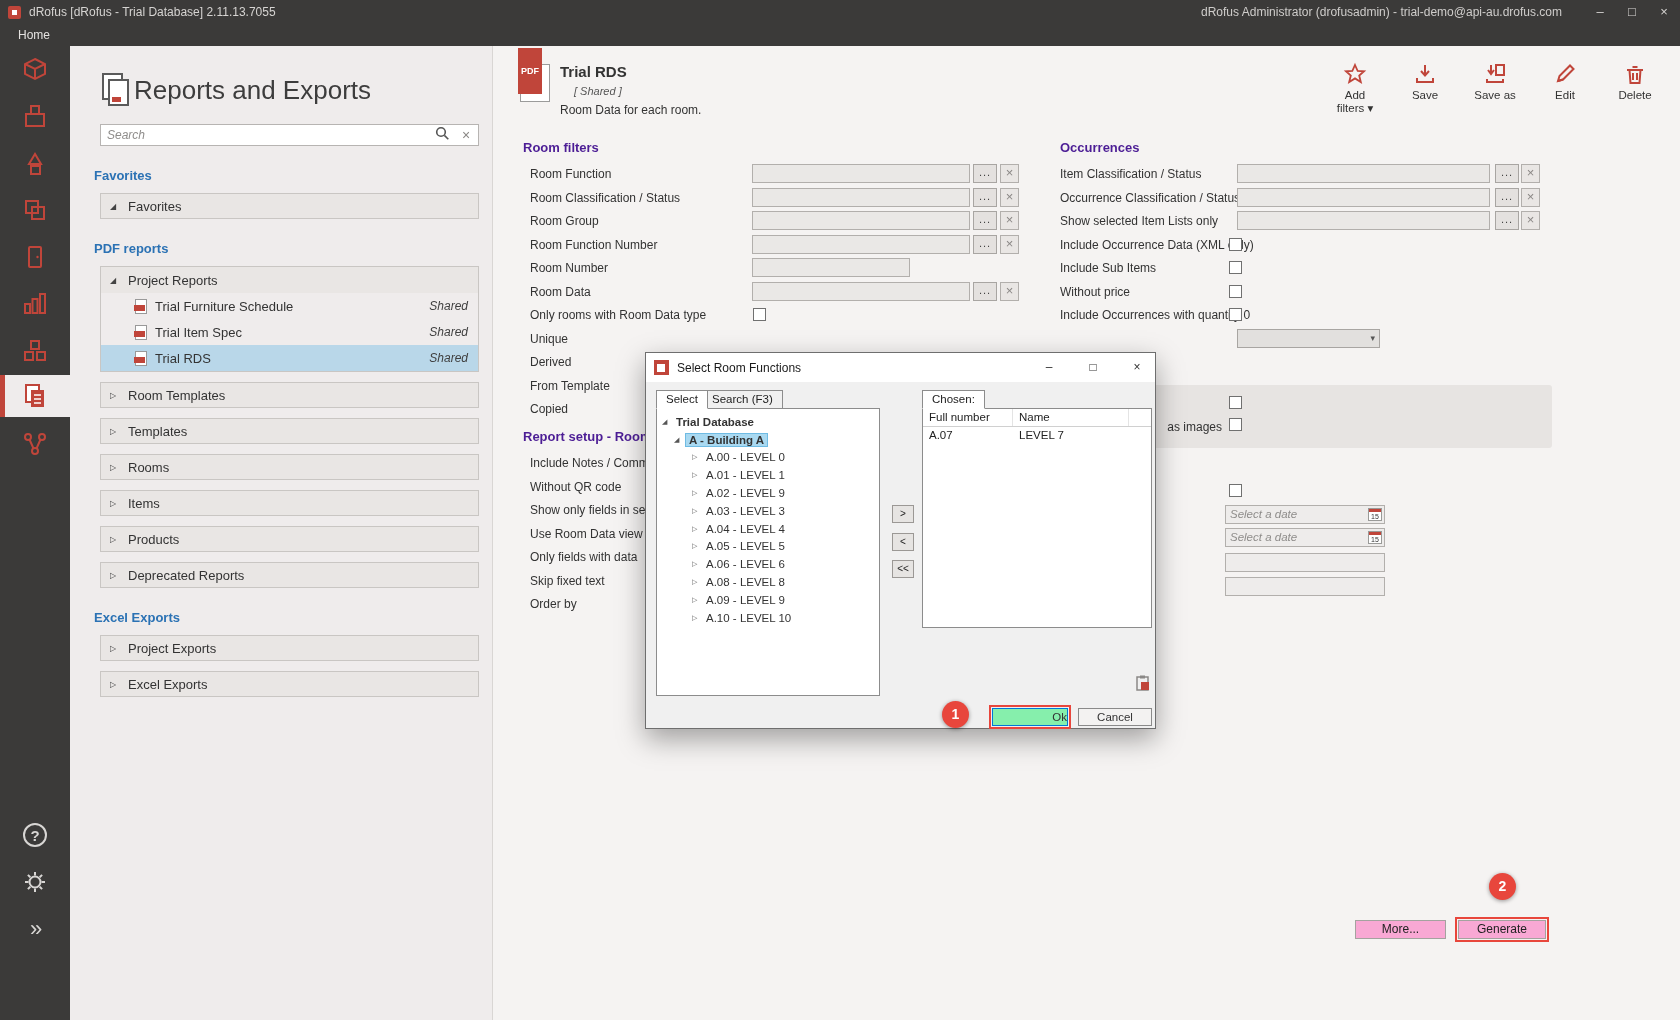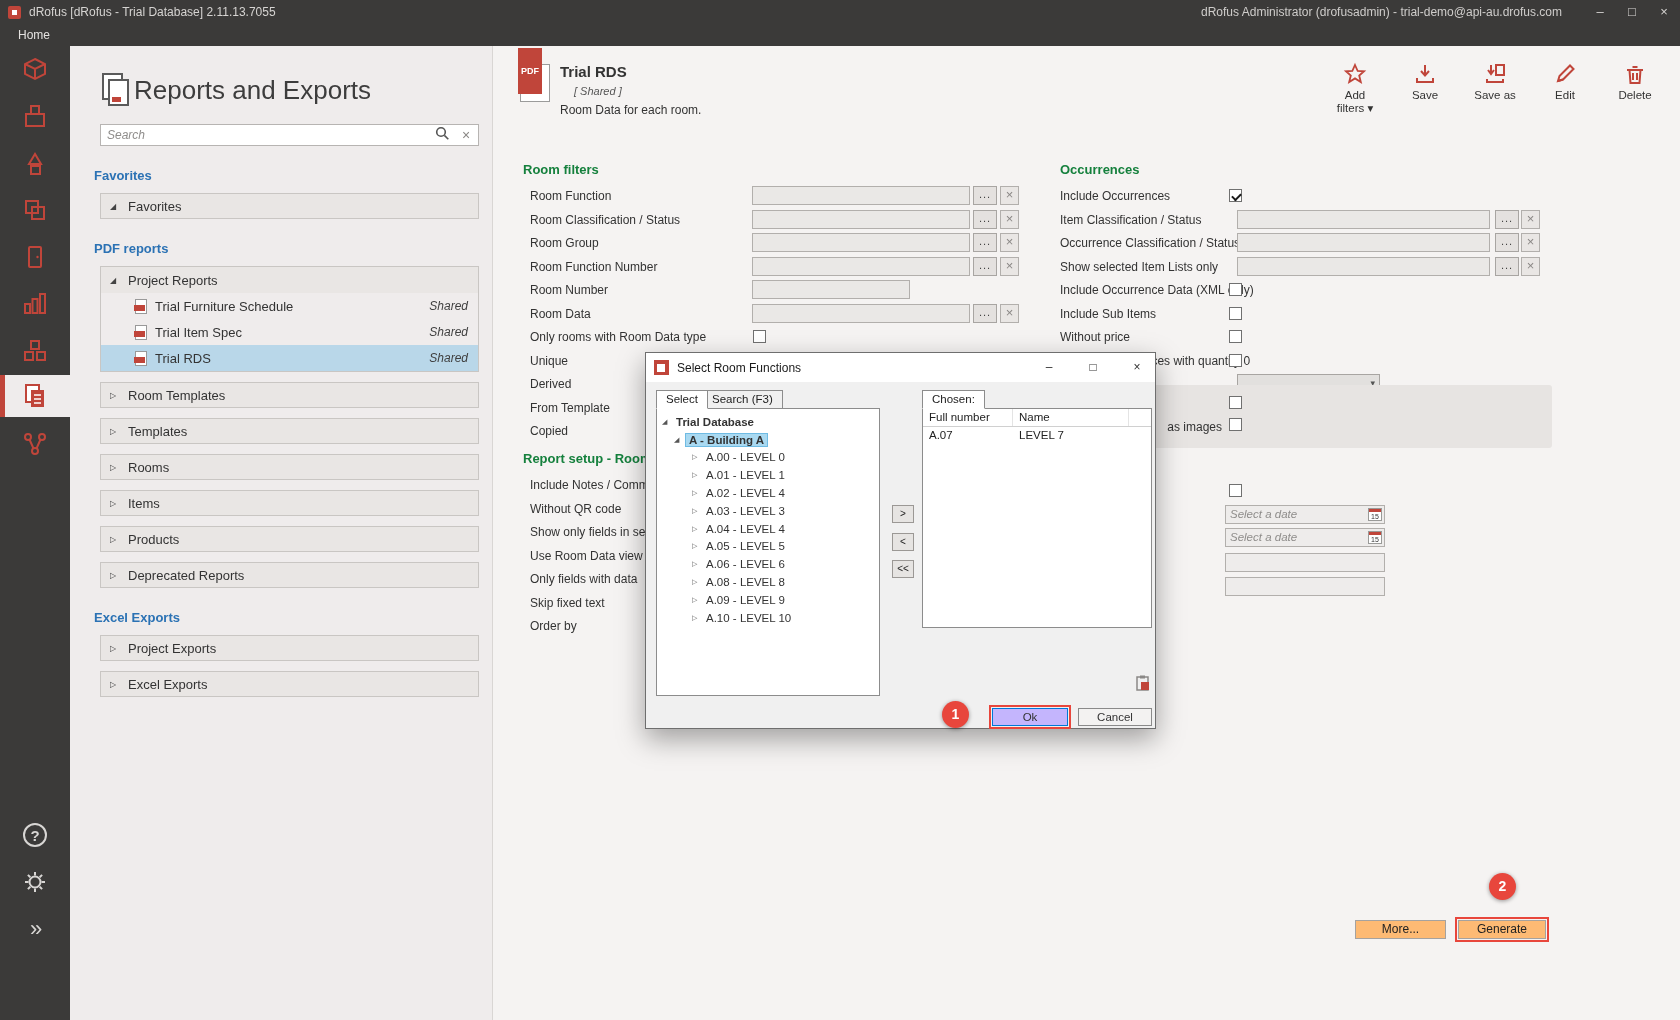--- a/index.html
+++ b/index.html
@@ -49,21 +49,21 @@
   .main { position:absolute; top:46px; left:493px; width:1187px; bottom:0; background:#f5f3f2; }
   .pdficon { position:absolute; left:27px; top:18px; width:30px; height:38px; background:#fff; border:1px solid #9b9b9b; }
   .pdficon .tag { position:absolute; left:-3px; bottom:7px; background:#c0453a; color:#fff; font-size:9px; font-weight:700; padding:18px 3px; }
   .rh-title { position:absolute; left:67px; top:17px; font-size:15px; font-weight:700; color:#333; }
   .rh-shared { position:absolute; left:81px; top:39px; font-size:11px; font-style:italic; color:#555; }
   .rh-desc { position:absolute; left:67px; top:57px; font-size:12px; color:#333; }
   .toolbar { position:absolute; top:10px; right:16px; display:flex; gap:12px; }
   .tool-item { width:58px; text-align:center; font-size:11.5px; color:#333; line-height:13px; }
   .tool-item .ticon { height:30px; display:flex; align-items:flex-end; justify-content:center; margin-bottom:3px; }
 
-  .section-label { color:#15803d; font-weight:700; font-size:13px;margin-top:22px; }
+  .section-label { color:#4c1d95; font-weight:700; font-size:13px; }
   .fgroup { position:absolute; }
   .frow { position:relative; height:23.5px; }
   .frow .lbl { position:absolute; left:7px; top:5px; font-size:12px; white-space:nowrap; }
   .fld { position:absolute; top:2px; height:19px; background:#eae8e6; border:1px solid #b2afac; }
   .btn-dots { position:absolute; top:2px; width:24px; height:19px; background:#e4e1df; border:1px solid #a8a5a2; font-size:11px; text-align:center; line-height:15px; color:#444; letter-spacing:1px; }
   .btn-clear { position:absolute; top:2px; width:19px; height:19px; background:#e9e6e4; border:1px solid #b2afac; font-size:13px; text-align:center; line-height:16px; color:#8a8785; }
   .cb { position:absolute; width:13px; height:13px; top:5px; background:#fff; border:1px solid #707070; }
   .cb.checked::after { content:""; position:absolute; left:2px; top:2.5px; width:7px; height:4px; border-left:2px solid #1b1b1b; border-bottom:2px solid #1b1b1b; transform:rotate(-45deg); }
   .f-wide { left:229px; width:218px; } .f-num { left:229px; width:158px; }
   .rf-dots { left:450px; } .rf-clear { left:477px; } .rf-cb { left:230px; }
@@ -72,21 +72,21 @@
   .combo .caret { position:absolute; right:4px; top:3px; font-size:9px; color:#555; }
 
   .gray-panel { position:absolute; background:#e7e4e2; border-radius:3px; }
   .gp-label { position:absolute; left:0; top:35px; width:146px; text-align:right; font-size:12px; color:#333; }
 
   .datefld { position:absolute; width:160px; height:19px; background:#eeeceb; border:1px solid #b2afac; font-size:11.5px; font-style:italic; color:#8f8d8b; line-height:17px; padding:0 4px; }
   .emptyfld { position:absolute; width:160px; height:19px; background:#eeeceb; border:1px solid #b2afac; }
   .cal { position:absolute; right:2px; top:2px; width:14px; height:13px; border:1px solid #9a9a98; background:#fff; font-size:7px; font-style:normal; text-align:center; line-height:16px; color:#333; }
   .cal::before { content:""; position:absolute; top:0; left:0; right:0; height:3px; background:#c0453a; }
 
-  .win-btn2 { position:absolute; height:19px; background:#fdba74; border:1px solid #a5a29f; font-size:12px; text-align:center; line-height:17px; color:#222; }
+  .win-btn2 { position:absolute; height:19px; background:#f9a8d4; border:1px solid #a5a29f; font-size:12px; text-align:center; line-height:17px; color:#222; }
   .annot-outline { outline:2px solid #e8463c; outline-offset:1px; }
   .badge-circle { position:absolute; width:27px; height:27px; border-radius:50%; background:#e8463c; color:#fff; font-weight:700; font-size:14px; text-align:center; line-height:27px; z-index:30; box-shadow:0 1px 4px rgba(0,0,0,.4); }
 
   
   .dialog { position:absolute; left:645px; top:352px; width:511px; height:377px; background:#f0f0f0; border:1px solid #6e6e6e; box-shadow:0 10px 26px rgba(0,0,0,.35); z-index:20; }
   .dlg-titlebar { height:29px; background:#fff; display:flex; align-items:center; padding-left:8px; font-size:12px; color:#1a1a1a; gap:8px; }
   .dlgicon { width:15px; height:15px; background:#c0453a; position:relative; flex:none; }
   .dlgicon::after { content:""; position:absolute; inset:4px 4px 3px 3px; background:#fff; }
   .dlg-titlebar .t-spacer { flex:1; }
   .dlg-winbtn { width:36px; height:29px; text-align:center; line-height:29px; color:#333; font-size:12px; }
@@ -99,21 +99,21 @@
   .tlabel { padding:1px 3px; }
   .tlabel.bold { font-weight:700; }
   .tlabel.sel { background:#a9d9f1; border:1px solid #6fbbe3; padding:0 3px; }
   .movebtn { position:absolute; width:22px; height:18px; background:#e6e4e2; border:1px solid #9b9895; font-size:10px; text-align:center; line-height:16px; color:#222; }
   .ch-head { height:18px; border-bottom:1px solid #d0d0d0; display:flex; font-size:11.5px; color:#222; }
   .ch-row { height:18px; display:flex; font-size:11.5px; color:#222; }
   .ch-c1 { width:90px; padding:2px 0 0 6px; border-right:1px solid #e4e4e4; flex:none; }
   .ch-c2 { width:116px; padding:2px 0 0 6px; border-right:1px solid #e4e4e4; flex:none; }
   .ch-row .ch-c1, .ch-row .ch-c2 { border-right:0; }
   .dlg-btn { position:absolute; top:355px; height:18px; font-size:11.5px; text-align:center; line-height:16px; }
-  .ok-btn { left:346px; width:76px; background:#c4b5fd; border:1px solid #0078d7; }
+  .ok-btn { left:346px; width:76px; background:#86efac; border:1px solid #0078d7;text-align:right; }
   .cancel-btn { left:432px; width:74px; background:#f3f2f1; border:1px solid #8a8a8a; }
   .paste-ico { position:absolute; left:489px; top:322px; }
 </style>
 </head>
 <body>
 
 <div class="titlebar">
   <span class="app-ico"></span>
   <span class="t-title">dRofus [dRofus - Trial Database] 2.11.13.7055</span>
   <span class="t-spacer"></span>
@@ -427,24 +427,20 @@
       </div>
     <div class="frow">
         <span class="lbl">Order by</span>
       </div>
   </div>
 
   <div class="fgroup" style="left:560px; top:94px; width:505px;">
     <div class="section-label" style="padding-left:7px;">Occurrences</div>
     <div style="height:7px"></div>
     <div class="frow">
-      <span class="lbl">Include Occurrences</span>
-      <span class="cb checked o-cb"></span>
-    </div>
-    <div class="frow">
       <span class="lbl">Item Classification / Status</span>
       <span class="fld o-fld"></span>
       <span class="btn-dots o-dots">...</span>
       <span class="btn-clear o-clear">×</span>
     </div>
     <div class="frow">
       <span class="lbl">Occurrence Classification / Status</span>
       <span class="fld o-fld"></span>
       <span class="btn-dots o-dots">...</span>
       <span class="btn-clear o-clear">×</span>
@@ -525,21 +521,21 @@
     <div class="trow ind3">
       <span class="exp">▷</span>
       <span class="tlabel">A.00 - LEVEL 0</span>
     </div>
     <div class="trow ind3">
       <span class="exp">▷</span>
       <span class="tlabel">A.01 - LEVEL 1</span>
     </div>
     <div class="trow ind3">
       <span class="exp">▷</span>
-      <span class="tlabel">A.02 - LEVEL 4</span>
+      <span class="tlabel">A.02 - LEVEL 9</span>
     </div>
     <div class="trow ind3">
       <span class="exp">▷</span>
       <span class="tlabel">A.03 - LEVEL 3</span>
     </div>
     <div class="trow ind3">
       <span class="exp">▷</span>
       <span class="tlabel">A.04 - LEVEL 4</span>
     </div>
     <div class="trow ind3">

